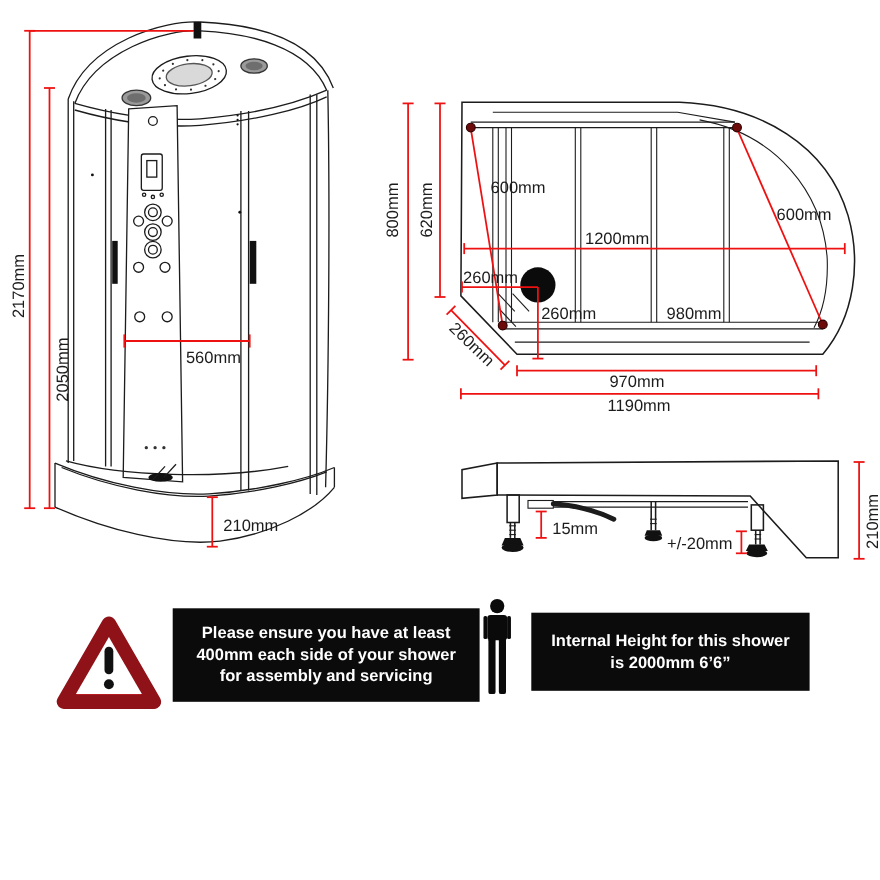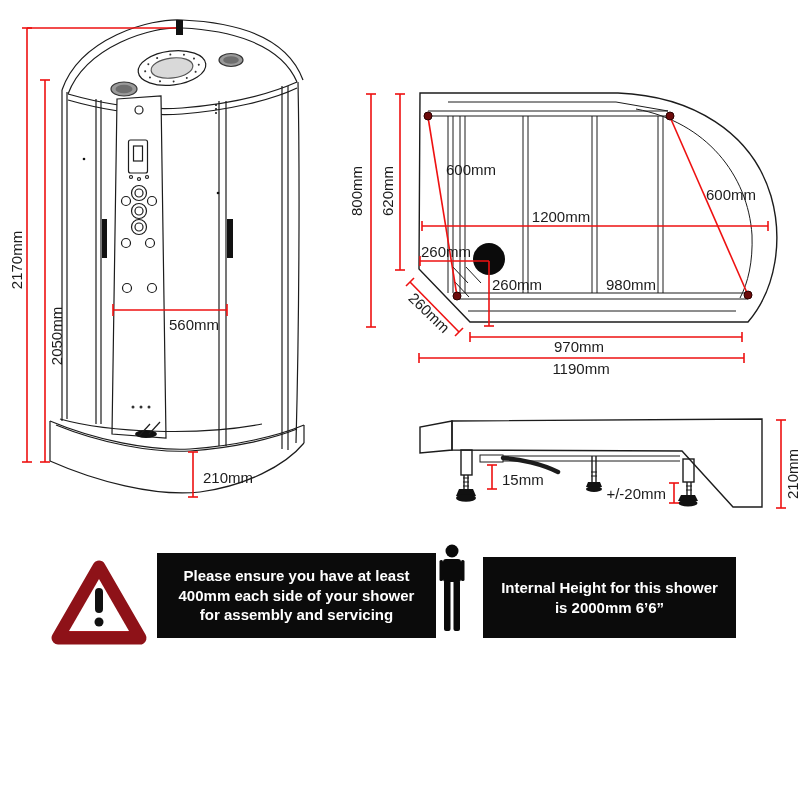--- a/index.html
+++ b/index.html
@@ -12,21 +12,21 @@
     font-family:"Liberation Sans", sans-serif;
     font-size:15px;fill:#1c1c1c;
   }
   .note-box{
     position:absolute;background:#0b0b0b;color:#ffffff;
     display:flex;align-items:center;justify-content:center;
     text-align:center;font-weight:bold;font-size:15px;line-height:20px;
     padding:0 10px;box-sizing:border-box;
   }
   #note1{left:157px;top:553px;width:279px;height:85px;line-height:19.5px;}
-  #note2{left:483px;top:557px;width:253px;height:81px;}
+  #note2{left:483px;top:557px;width:253px;height:71px;}
 </style>
 </head>
 <body>
 
 <svg id="art" width="800" height="800" viewBox="0 0 800 800">
 
   <g stroke="#1c1c1c" stroke-width="1.2" fill="none">
 
     <path d="M62,90 C80,38 150,18 182,20 C230,22 286,34 303,80"></path>
     <path d="M68,94 C86,46 152,26 182,28 C226,30 280,42 297,82"></path>

